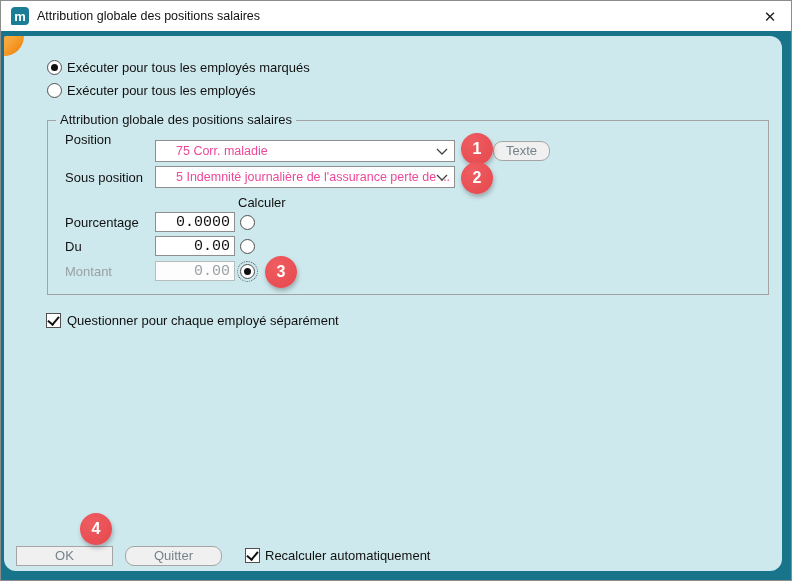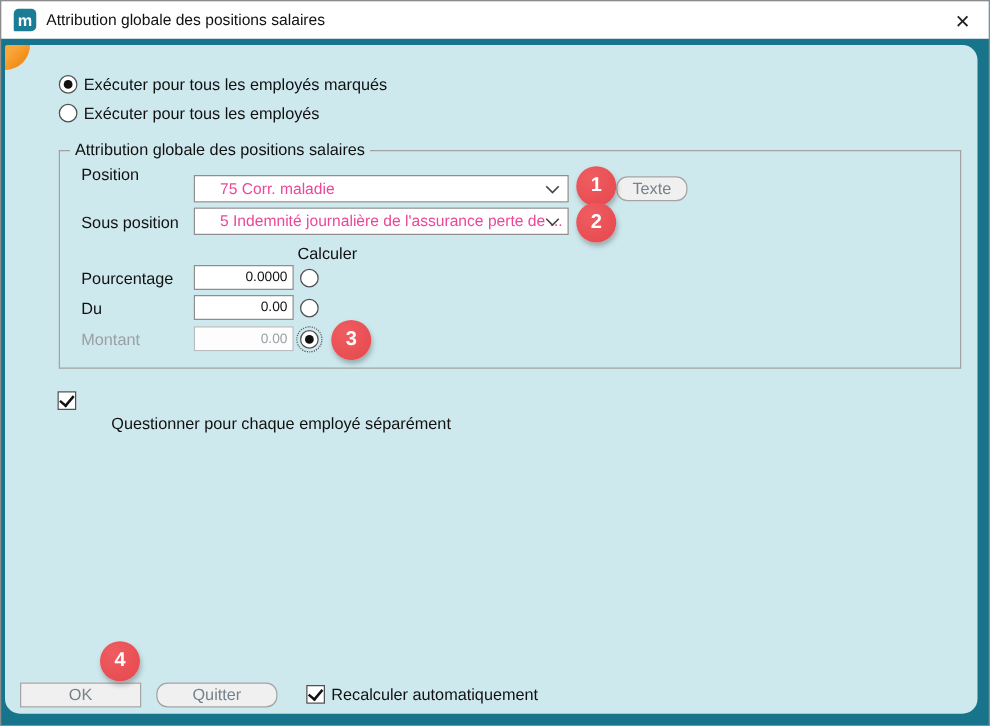--- a/index.html
+++ b/index.html
@@ -32,21 +32,21 @@
         border-radius:50%;background:#111;}
   .radio.focus{outline:1px dotted #555;outline-offset:2px;}
   .cb{position:absolute;width:13px;height:13px;border:1px solid #505050;background:#fff;}
   .cb.on::after{content:"";position:absolute;left:3px;top:0px;width:5px;height:9px;
         border:solid #111;border-width:0 2px 2px 0;transform:rotate(40deg);}
   .combo{position:absolute;height:22px;background:#fff;border:1px solid #8e8e8e;
         box-sizing:border-box;font-size:12.5px;color:#ec4899;line-height:20px;
         padding-left:20px;white-space:nowrap;overflow:hidden;}
   .combo svg{position:absolute;right:6px;top:7px;}
   .inp{position:absolute;width:80px;height:20px;box-sizing:border-box;border:1px solid #8e8e8e;
-        background:#fff;font-family:Liberation Sans, sans-serif;font-size:11px;color:#111;
+        background:#fff;font-family:Liberation Mono, monospace;font-size:15px;color:#111;
         text-align:right;padding:0 4px 0 0;}
   .inp.dim{color:#9aa0a4;border-color:#b7bcbe;background:#fdfdfd;}
   .btn{position:absolute;background:#f0f0f0;border:1px solid #a5a5a5;box-sizing:border-box;
         color:#75828a;font-size:13px;text-align:center;line-height:18px;cursor:default;}
   .groupbox{position:absolute;left:47px;top:120px;width:722px;height:175px;
         border:1px solid #a3a3a3;box-sizing:border-box;}
   .groupbox-label{position:absolute;left:8px;top:-9px;background:#cee9ee;padding:0 4px;
         font-size:13px;color:#111;white-space:nowrap;}
   .badge{position:absolute;width:32px;height:32px;border-radius:50%;
         background:radial-gradient(circle at 35% 30%,#ef5d61,#e5474c);
@@ -105,21 +105,21 @@
   <span class="lbl" style="left:65px;top:239px;text-align:center;">Du</span>
   <input class="inp" style="left: 155px; top: 236px;" value="0.00">
   <span class="radio" style="left:240px;top:239px;"></span>
 
   <span class="lbl dim" style="left:65px;top:264px;">Montant</span>
   <input class="inp dim" style="left: 155px; top: 261px;" value="0.00">
   <span class="radio sel focus" style="left:240px;top:264px;"></span>
   <div class="badge" style="left:265px;top:256px;">3</div>
 
   <span class="cb on" style="left:46px;top:313px;"></span>
-  <span class="lbl" style="left:67px;top:331px;margin-left:22px;">Questionner pour chaque employé séparément</span>
+  <span class="lbl" style="left:67px;top:313px;">Questionner pour chaque employé séparément</span>
 
   <div class="badge" style="left:80px;top:513px;">4</div>
   <div class="btn" style="left:16px;top:546px;width:97px;height:20px;">OK</div>
   <div class="btn" style="left:125px;top:546px;width:97px;height:20px;border-radius:9px;">Quitter</div>
   <span class="cb on" style="left:245px;top:548px;"></span>
   <span class="lbl" style="left:265px;top:548px;">Recalculer automatiquement</span>
 
 </div>
 
 </body></html>

